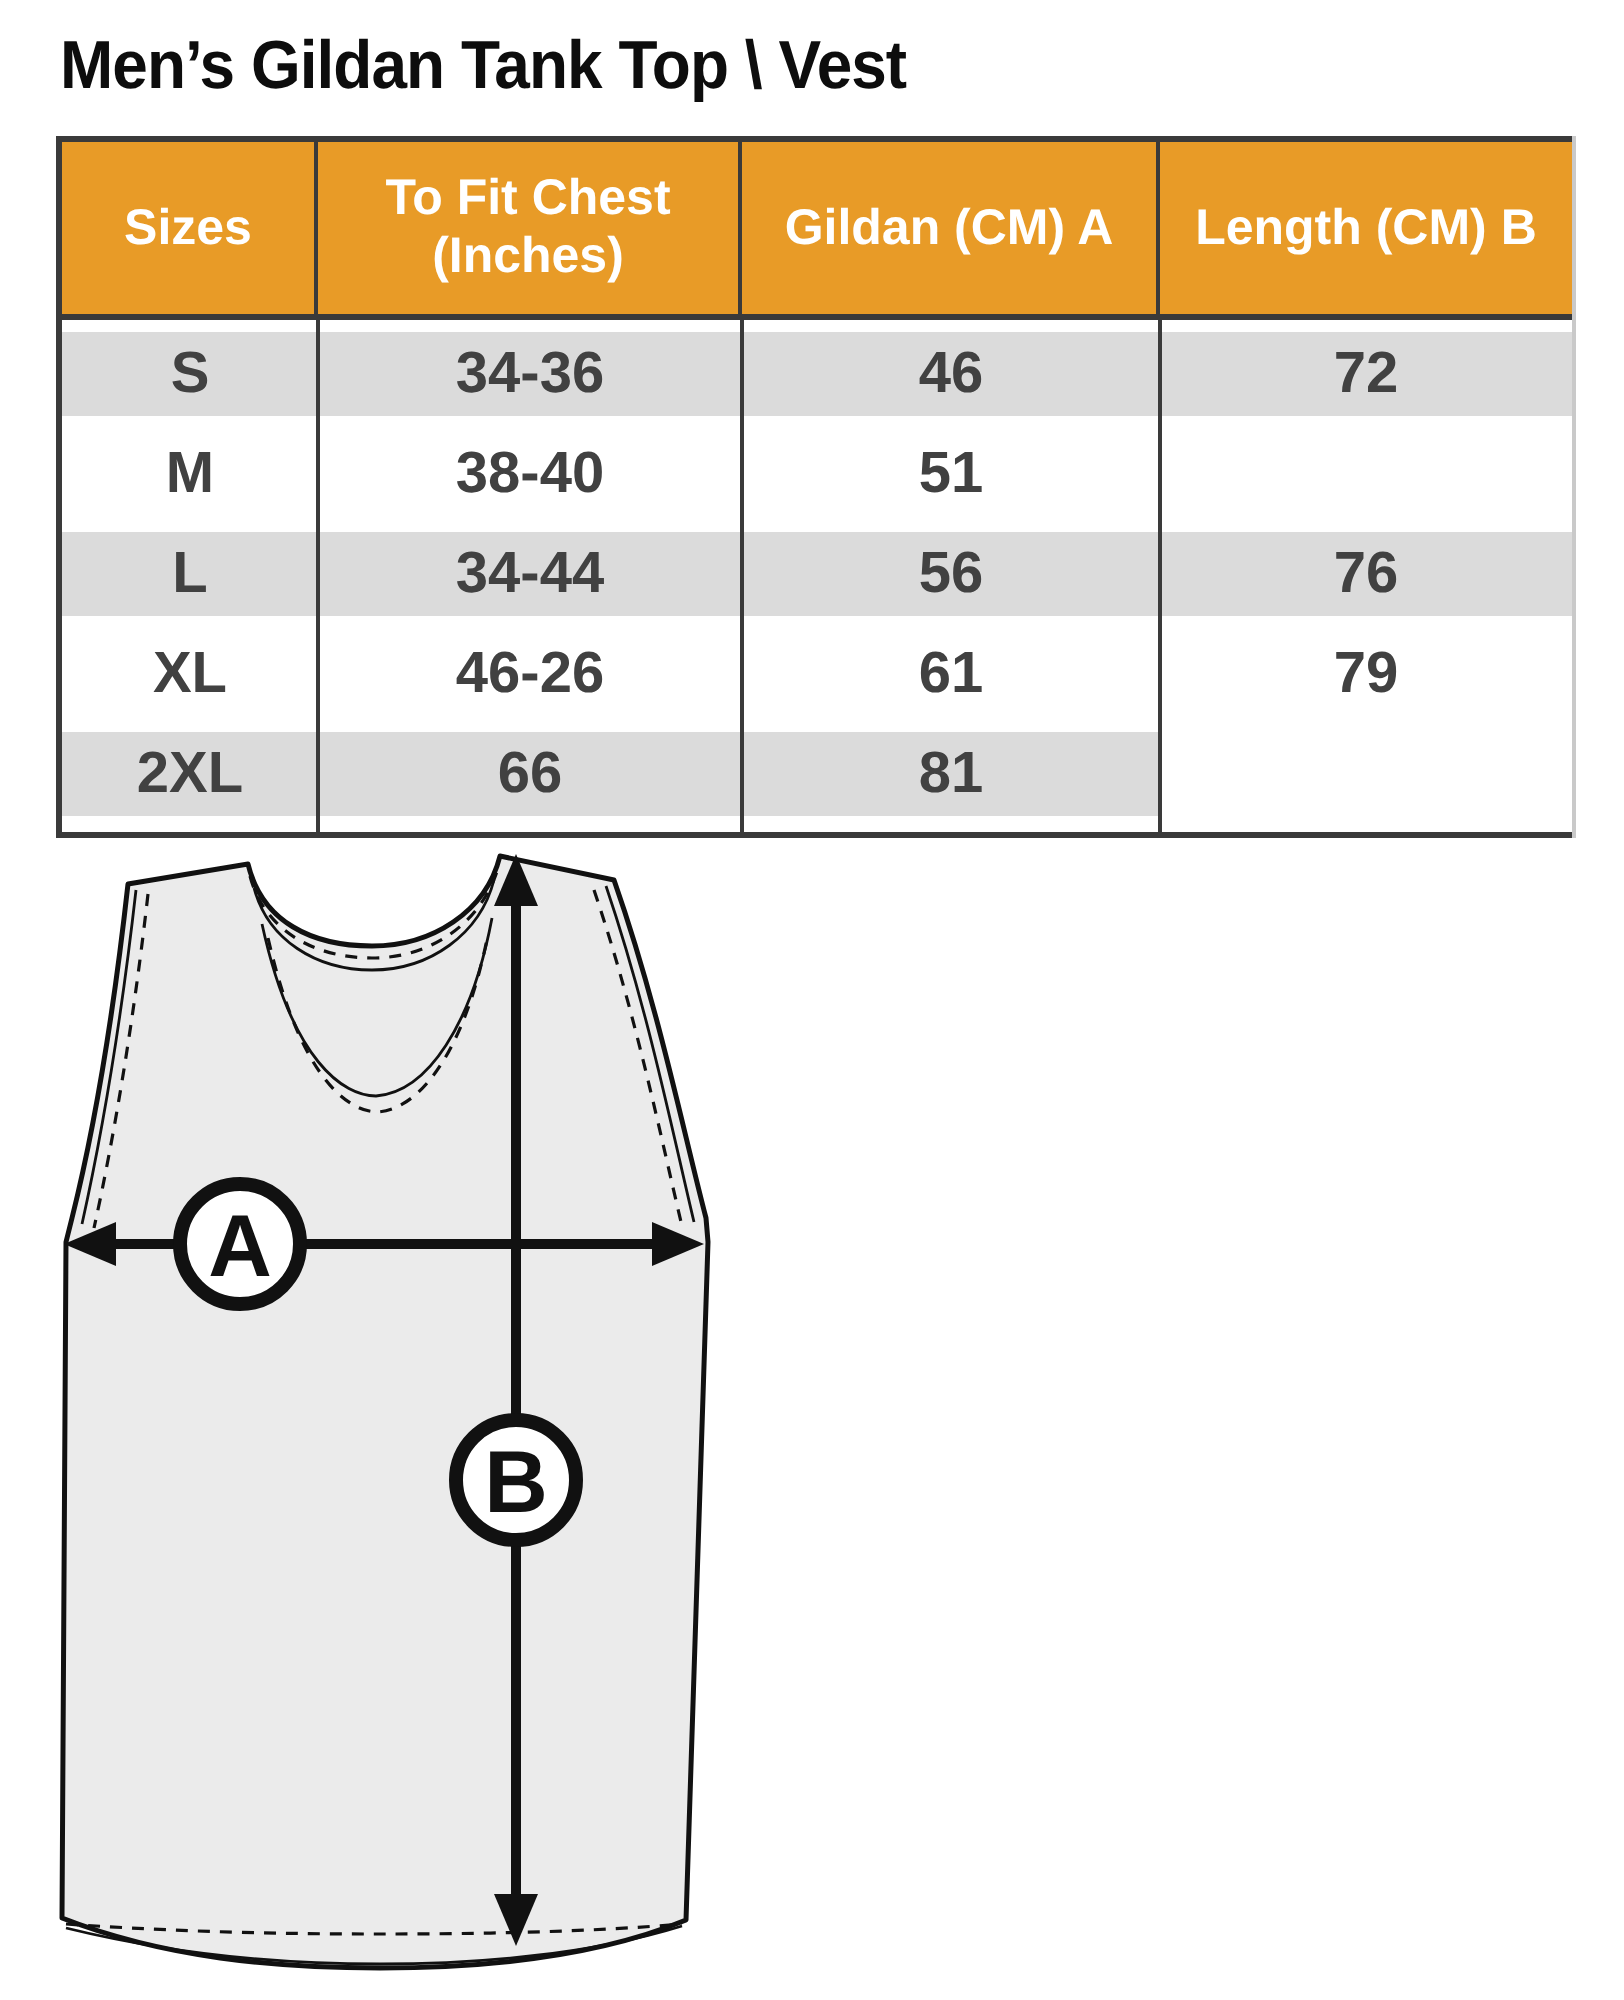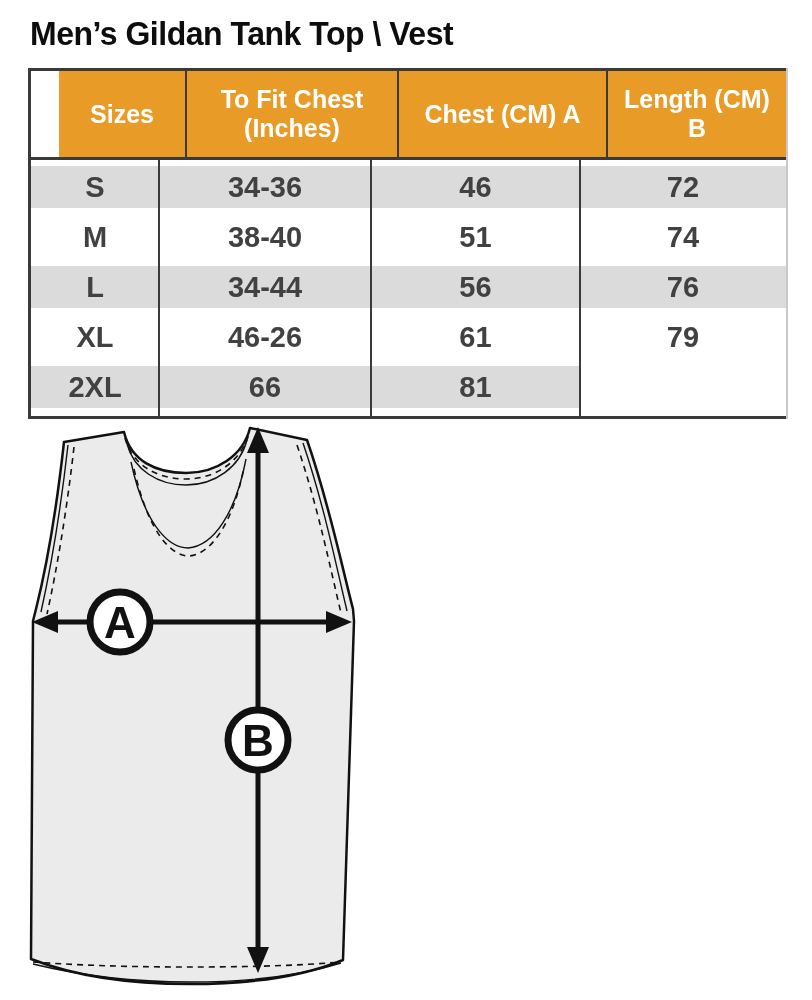--- a/index.html
+++ b/index.html
@@ -31,21 +31,20 @@
     position:absolute;left:28px;top:68px;width:760px;
     border-left:3px solid var(--border-dark);
     border-right:2px solid var(--border-light);
   }
   .thead{
     display:grid;
     grid-template-columns:128px 212px 209px 1fr;
     height:92px;
     border-top:3px solid var(--border-dark);
     border-bottom:3px solid var(--border-dark);
-    padding-left:28px;
   }
   .th{
     background:var(--accent);
     color:#ffffff;
     font-weight:700;font-size:25px;line-height:29px;
     display:flex;align-items:center;justify-content:center;
     text-align:center;
     padding:2px 6px;
   }
   .th.sep{border-right:2.5px solid var(--border-dark);}
@@ -95,35 +94,34 @@
 <body>
 
 <div class="page">
 
   <div class="title">Men’s Gildan Tank Top \ Vest</div>
 
   <div class="size-table">
     <div class="thead">
       <div class="th sep">Sizes</div>
       <div class="th sep">To Fit Chest (Inches)</div>
-      <div class="th sep">Chest (CM) A</div>
+      <div class="th sep">Gildan (CM) A</div>
       <div class="th">Length  (CM) B</div>
     </div>
     <div class="tbody">
       <div class="trow">
         <div class="td">S</div>
         <div class="td">34-36</div>
         <div class="td">46</div>
         <div class="td">72</div>
       </div>
       <div class="trow">
         <div class="td">M</div>
         <div class="td">38-40</div>
         <div class="td">51</div>
-        <div class="td">74</div>
       </div>
       <div class="trow">
         <div class="td">L</div>
         <div class="td">34-44</div>
         <div class="td">56</div>
         <div class="td">76</div>
       </div>
       <div class="trow">
         <div class="td">XL</div>
         <div class="td">46-26</div>

